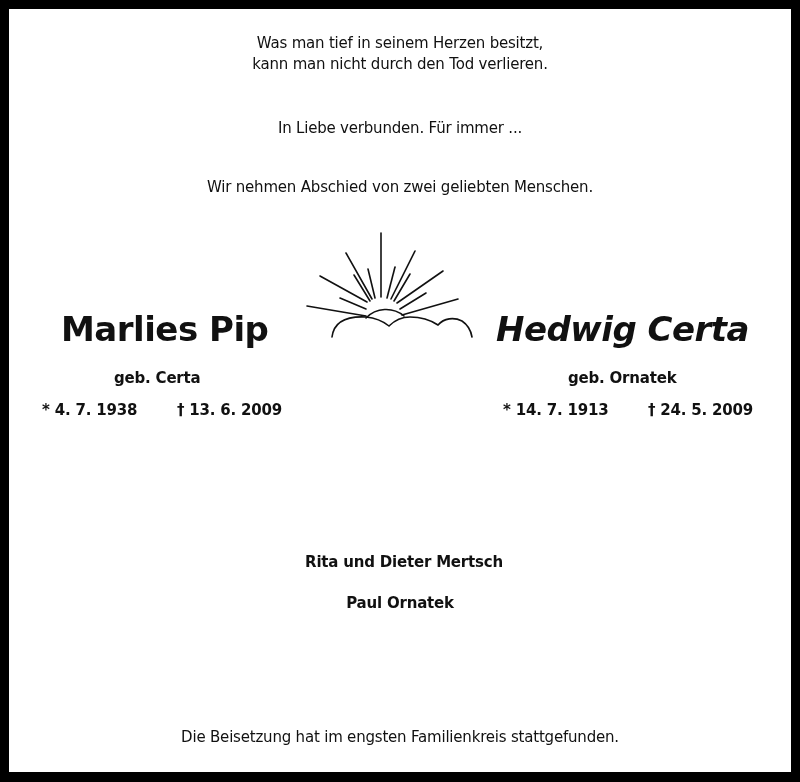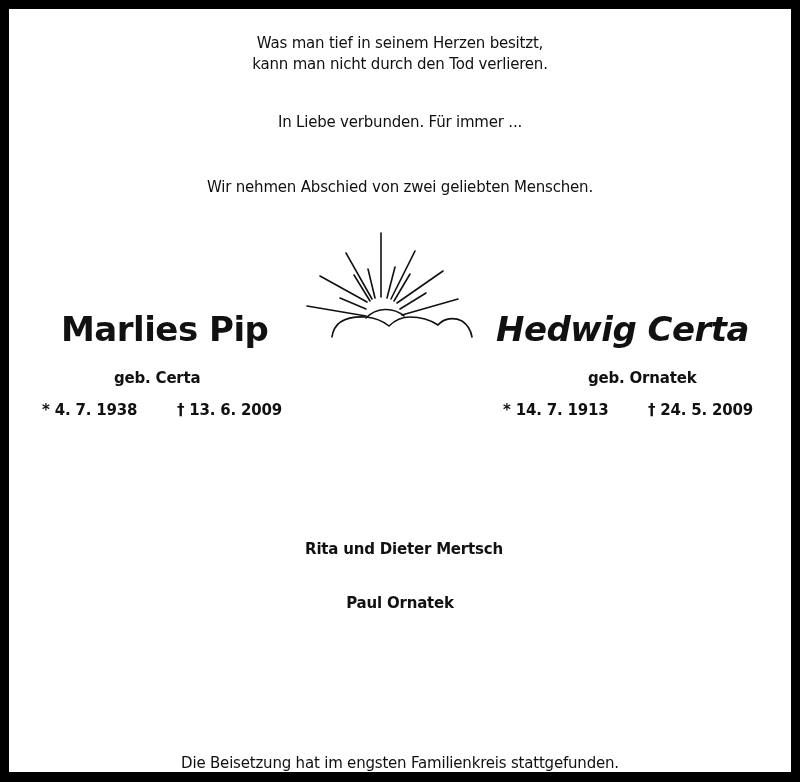--- a/index.html
+++ b/index.html
@@ -18,21 +18,21 @@
 </head>
 <body>
 
 <div class="card">
 
   <div class="abs center light" style="top:24px; line-height:21px;">
     <div>Was man tief in seinem Herzen besitzt,</div>
     <div>kann man nicht durch den Tod verlieren.</div>
   </div>
 
-  <div class="abs center light" style="top:104px;">In Liebe verbunden. Für immer ...</div>
+  <div class="abs center light" style="top:110px;">In Liebe verbunden. Für immer ...</div>
 
   <div class="abs center light" style="top:169px;">Wir nehmen Abschied von zwei geliebten Menschen.</div>
 
   <svg class="sun" width="180" height="110" viewBox="0 0 180 110" fill="none" stroke="#111" stroke-width="1.6" stroke-linecap="round">
 
     <line x1="79" y1="2" x2="79" y2="66"></line>
     <line x1="44" y1="22" x2="70" y2="68"></line>
     <line x1="113" y1="20" x2="89" y2="68"></line>
     <line x1="18" y1="45" x2="65" y2="71"></line>
     <line x1="141" y1="40" x2="95" y2="72"></line>
@@ -55,27 +55,27 @@
   <div class="abs bold-md" style="left:33px; top:392px;">
     <span>*</span>
     <span>4. 7. 1938</span>
   </div>
   <div class="abs bold-md" style="left:168px; top:392px;">
     <span>†</span>
     <span>13. 6. 2009</span>
   </div>
 
   <div class="abs name" style="left:487px; top:300px;font-style:italic;">Hedwig Certa</div>
-  <div class="abs bold-md" style="left:559px; top:360px;margin-left:20px;">geb. Ornatek</div>
+  <div class="abs bold-md" style="left:559px; top:360px;">geb. Ornatek</div>
   <div class="abs bold-md" style="left:494px; top:392px;">
     <span>*</span>
     <span>14. 7. 1913</span>
   </div>
   <div class="abs bold-md" style="left:639px; top:392px;">
     <span>†</span>
     <span>24. 5. 2009</span>
   </div>
 
-  <div class="abs center bold-md" style="top:531px;margin-left:8px;">Rita und Dieter Mertsch</div>
+  <div class="abs center bold-md" style="top:544px;margin-left:8px;">Rita und Dieter Mertsch</div>
   <div class="abs center bold-md" style="top:585px;">Paul Ornatek</div>
 
-  <div class="abs center light" style="top:719px;margin-top:26px;">Die Beisetzung hat im engsten Familienkreis stattgefunden.</div>
+  <div class="abs center light" style="top:719px;">Die Beisetzung hat im engsten Familienkreis stattgefunden.</div>
 </div>
 
 </body></html>

